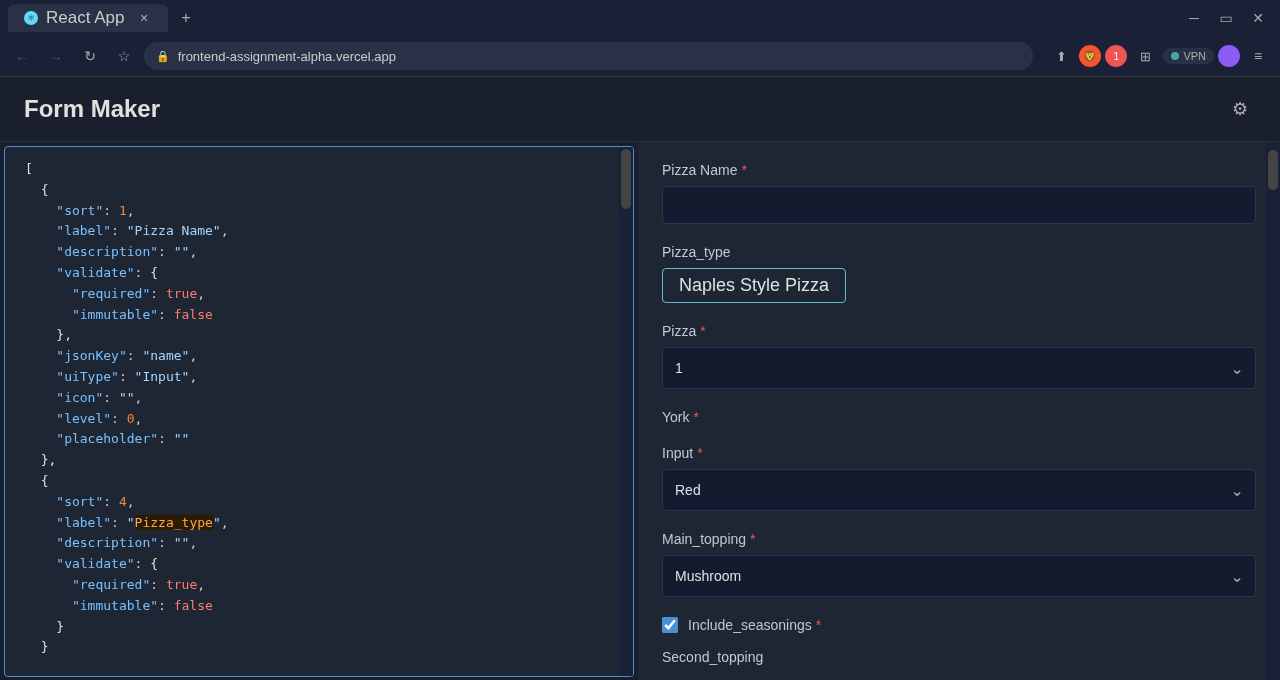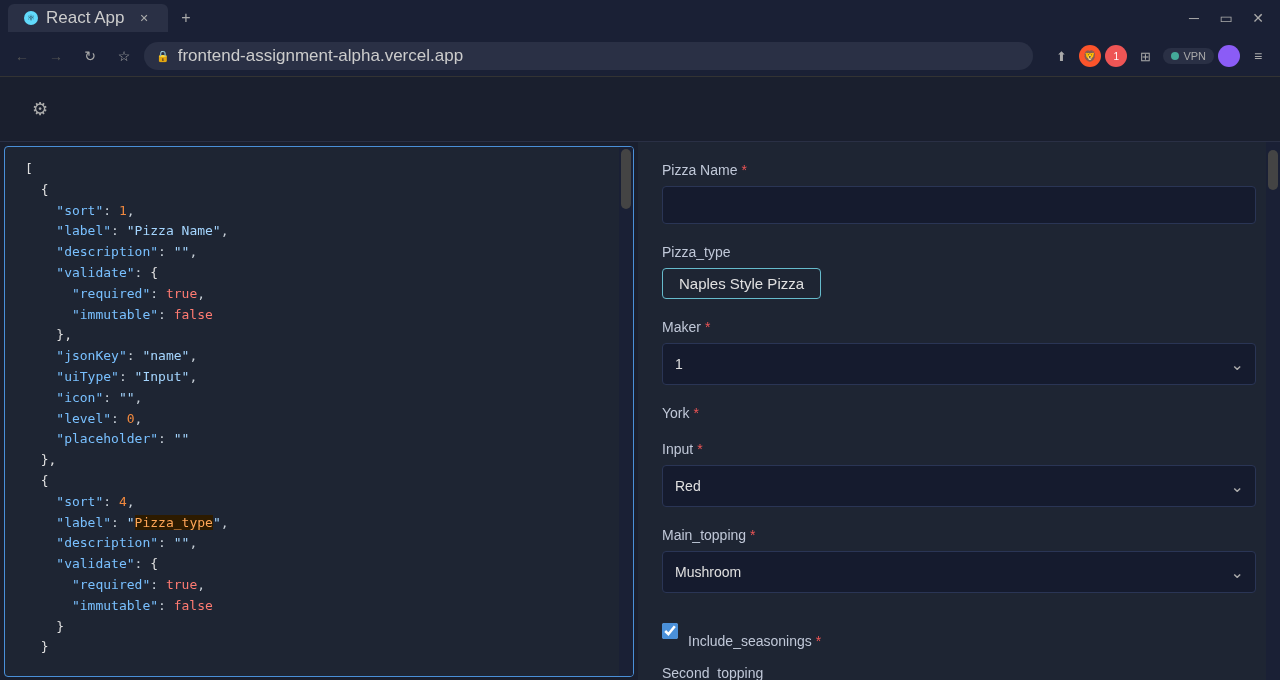--- a/index.html
+++ b/index.html
@@ -90,21 +90,21 @@
       background: #2a3045;
       border-radius: 20px;
       padding: 0 12px;
       height: 28px;
       gap: 8px;
     }
 
     .lock-icon { font-size: 11px; color: #aaa; }
 
     .address-text {
-      font-size: 17px;
+      font-size: 13px;
       color: #ccc;
     }
 
     .browser-actions {
       display: flex;
       align-items: center;
       gap: 4px;
       margin-left: 8px;
     }
 
@@ -292,21 +292,21 @@
 
     .button-group {
       display: flex;
       gap: 8px;
       flex-wrap: wrap;
     }
 
     .style-btn {
       padding: 6px 16px;
       border-radius: 4px;
-      font-size: 15px;
+      font-size: 18px;
       cursor: pointer;
       border: 1px solid #3a4555;
       background: transparent;
       color: #c0c8d8;
     }
 
     .style-btn.active {
       background: transparent;
       border: 1.5px solid #6bc;
       color: #e0e0e0;
@@ -359,21 +359,20 @@
       accent-color: #4a90d9;
       cursor: pointer;
     }
 
     .checkbox-label {
       font-size: 14px;
       color: #c0c8d8;
       display: flex;
       align-items: center;
       gap: 4px;
-      margin-top: 20px;
     }
 
     
     .window-controls {
       display: flex;
       gap: 4px;
       margin-left: auto;
       align-items: center;
     }
 
@@ -439,20 +438,21 @@
       </div>
       <div class="profile-icon"></div>
       <div class="hamburger-btn">≡</div>
     </div>
   </div>
 </div>
 
 <div class="app-content">
 
   <div class="app-header">
+    <h1 class="app-title">Form Maker</h1>
     <div class="gear-btn">⚙</div>
   </div>
 
   <div class="main-layout">
 
     <div class="json-panel">
       <div class="json-content">
         <pre><span class="j-bracket">[</span>
   <span class="j-bracket">{</span>
     <span class="j-key">"sort"</span>: <span class="j-number">1</span>,
@@ -495,21 +495,21 @@
 
       <div class="form-field">
         <div class="form-label">Pizza_type</div>
         <div class="button-group">
           <button class="style-btn active">Naples Style Pizza</button>
         </div>
       </div>
 
       <div class="form-field">
         <div class="form-label">
-          <span>Maker</span>
+          <span>Pizza</span>
           <span class="required-star">*</span>
         </div>
         <div class="form-select-wrapper">
           <select class="form-select">
             <option value="1">1</option>
             <option value="2">2</option>
             <option value="3">3</option>
             <option value="4">4</option>
             <option value="5">5</option>
             <option value="6">6</option>

